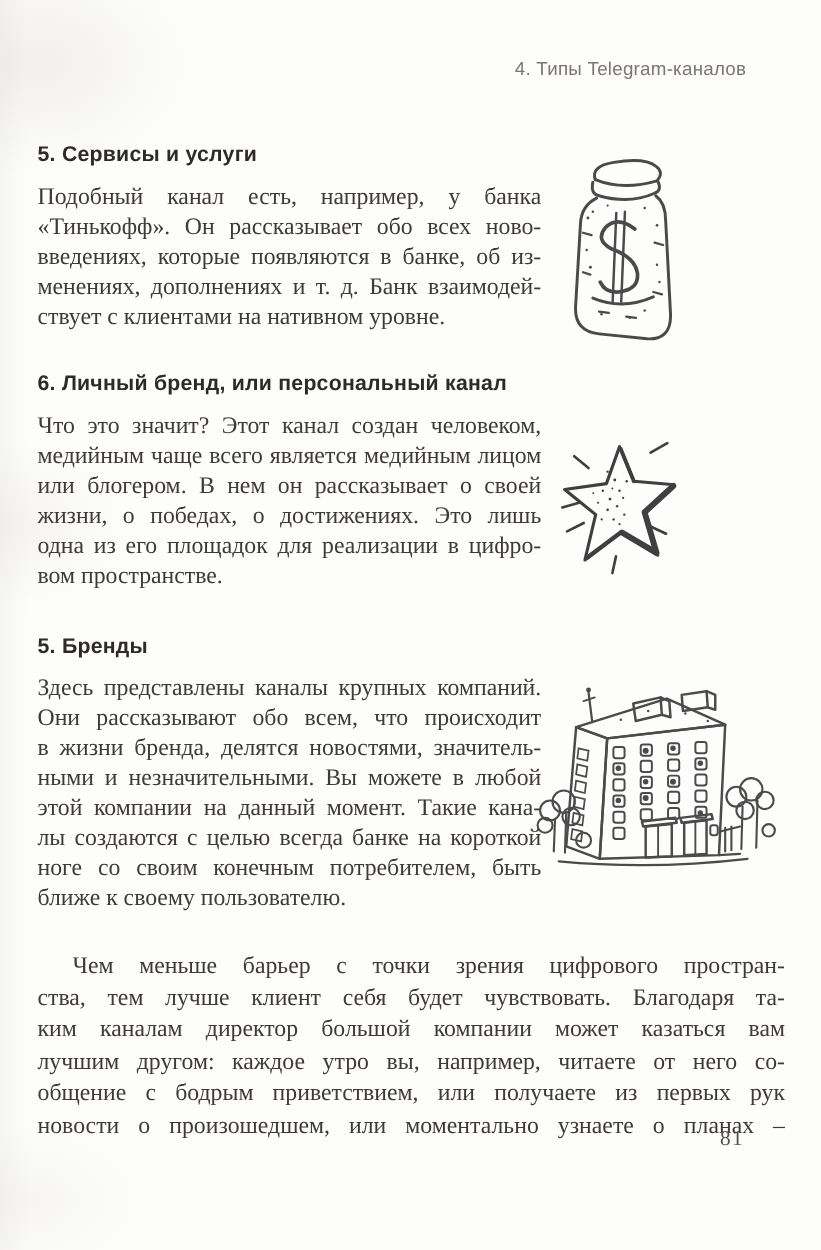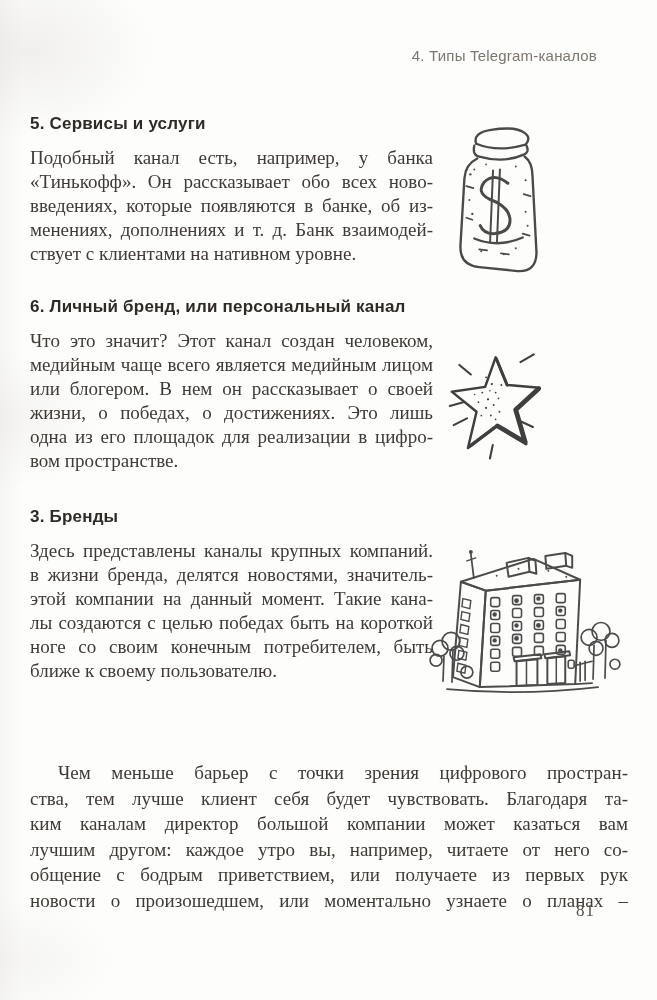--- a/index.html
+++ b/index.html
@@ -151,26 +151,28 @@
       <circle cx="47" cy="68" r="1"></circle>
         <circle cx="37" cy="68" r="0.9"></circle>
         <circle cx="58" cy="36" r="1"></circle>
       <circle cx="30" cy="46" r="0.8"></circle>
         <circle cx="55" cy="50" r="0.9"></circle>
         <circle cx="46" cy="42" r="0.8"></circle>
       <circle cx="52" cy="72" r="0.9"></circle>
     </g>
   </svg>
 
-  <h2 class="heading h-brands">3. Бренды</h2>
+  <h2 class="heading h-brands">5. Бренды</h2>
   <div class="para p-brands">
       <div class="line">Здесь представлены каналы крупных компаний.</div>
+      <div class="line">Они рассказывают обо всем, что происходит</div>
       <div class="line">в жизни бренда, делятся новостями, значитель-</div>
+      <div class="line">ными и незначительными. Вы можете в любой</div>
       <div class="line">этой компании на данный момент. Такие кана-</div>
-      <div class="line">лы создаются с целью победах быть на короткой</div>
+      <div class="line">лы создаются с целью всегда банке на короткой</div>
       <div class="line">ноге со своим конечным потребителем, быть</div>
       <div class="line last">ближе к своему пользователю.</div>
     </div>
 
   <svg class="illus illus-building" width="196" height="159" viewBox="0 0 195 160">
     <g stroke="#4b4b4b" fill="none" stroke-width="2" stroke-linecap="round" stroke-linejoin="round">
       <path d="M20,149 Q95,156 172,147" stroke-width="1.8"></path>
       <path d="M34,41 L107,18 L154,39 L59,50 Z"></path>
       <path d="M34,41 L59,50 L53,147 L26,137 Z"></path>
       <path d="M59,50 L154,39 L149,144 L53,147 Z"></path>

